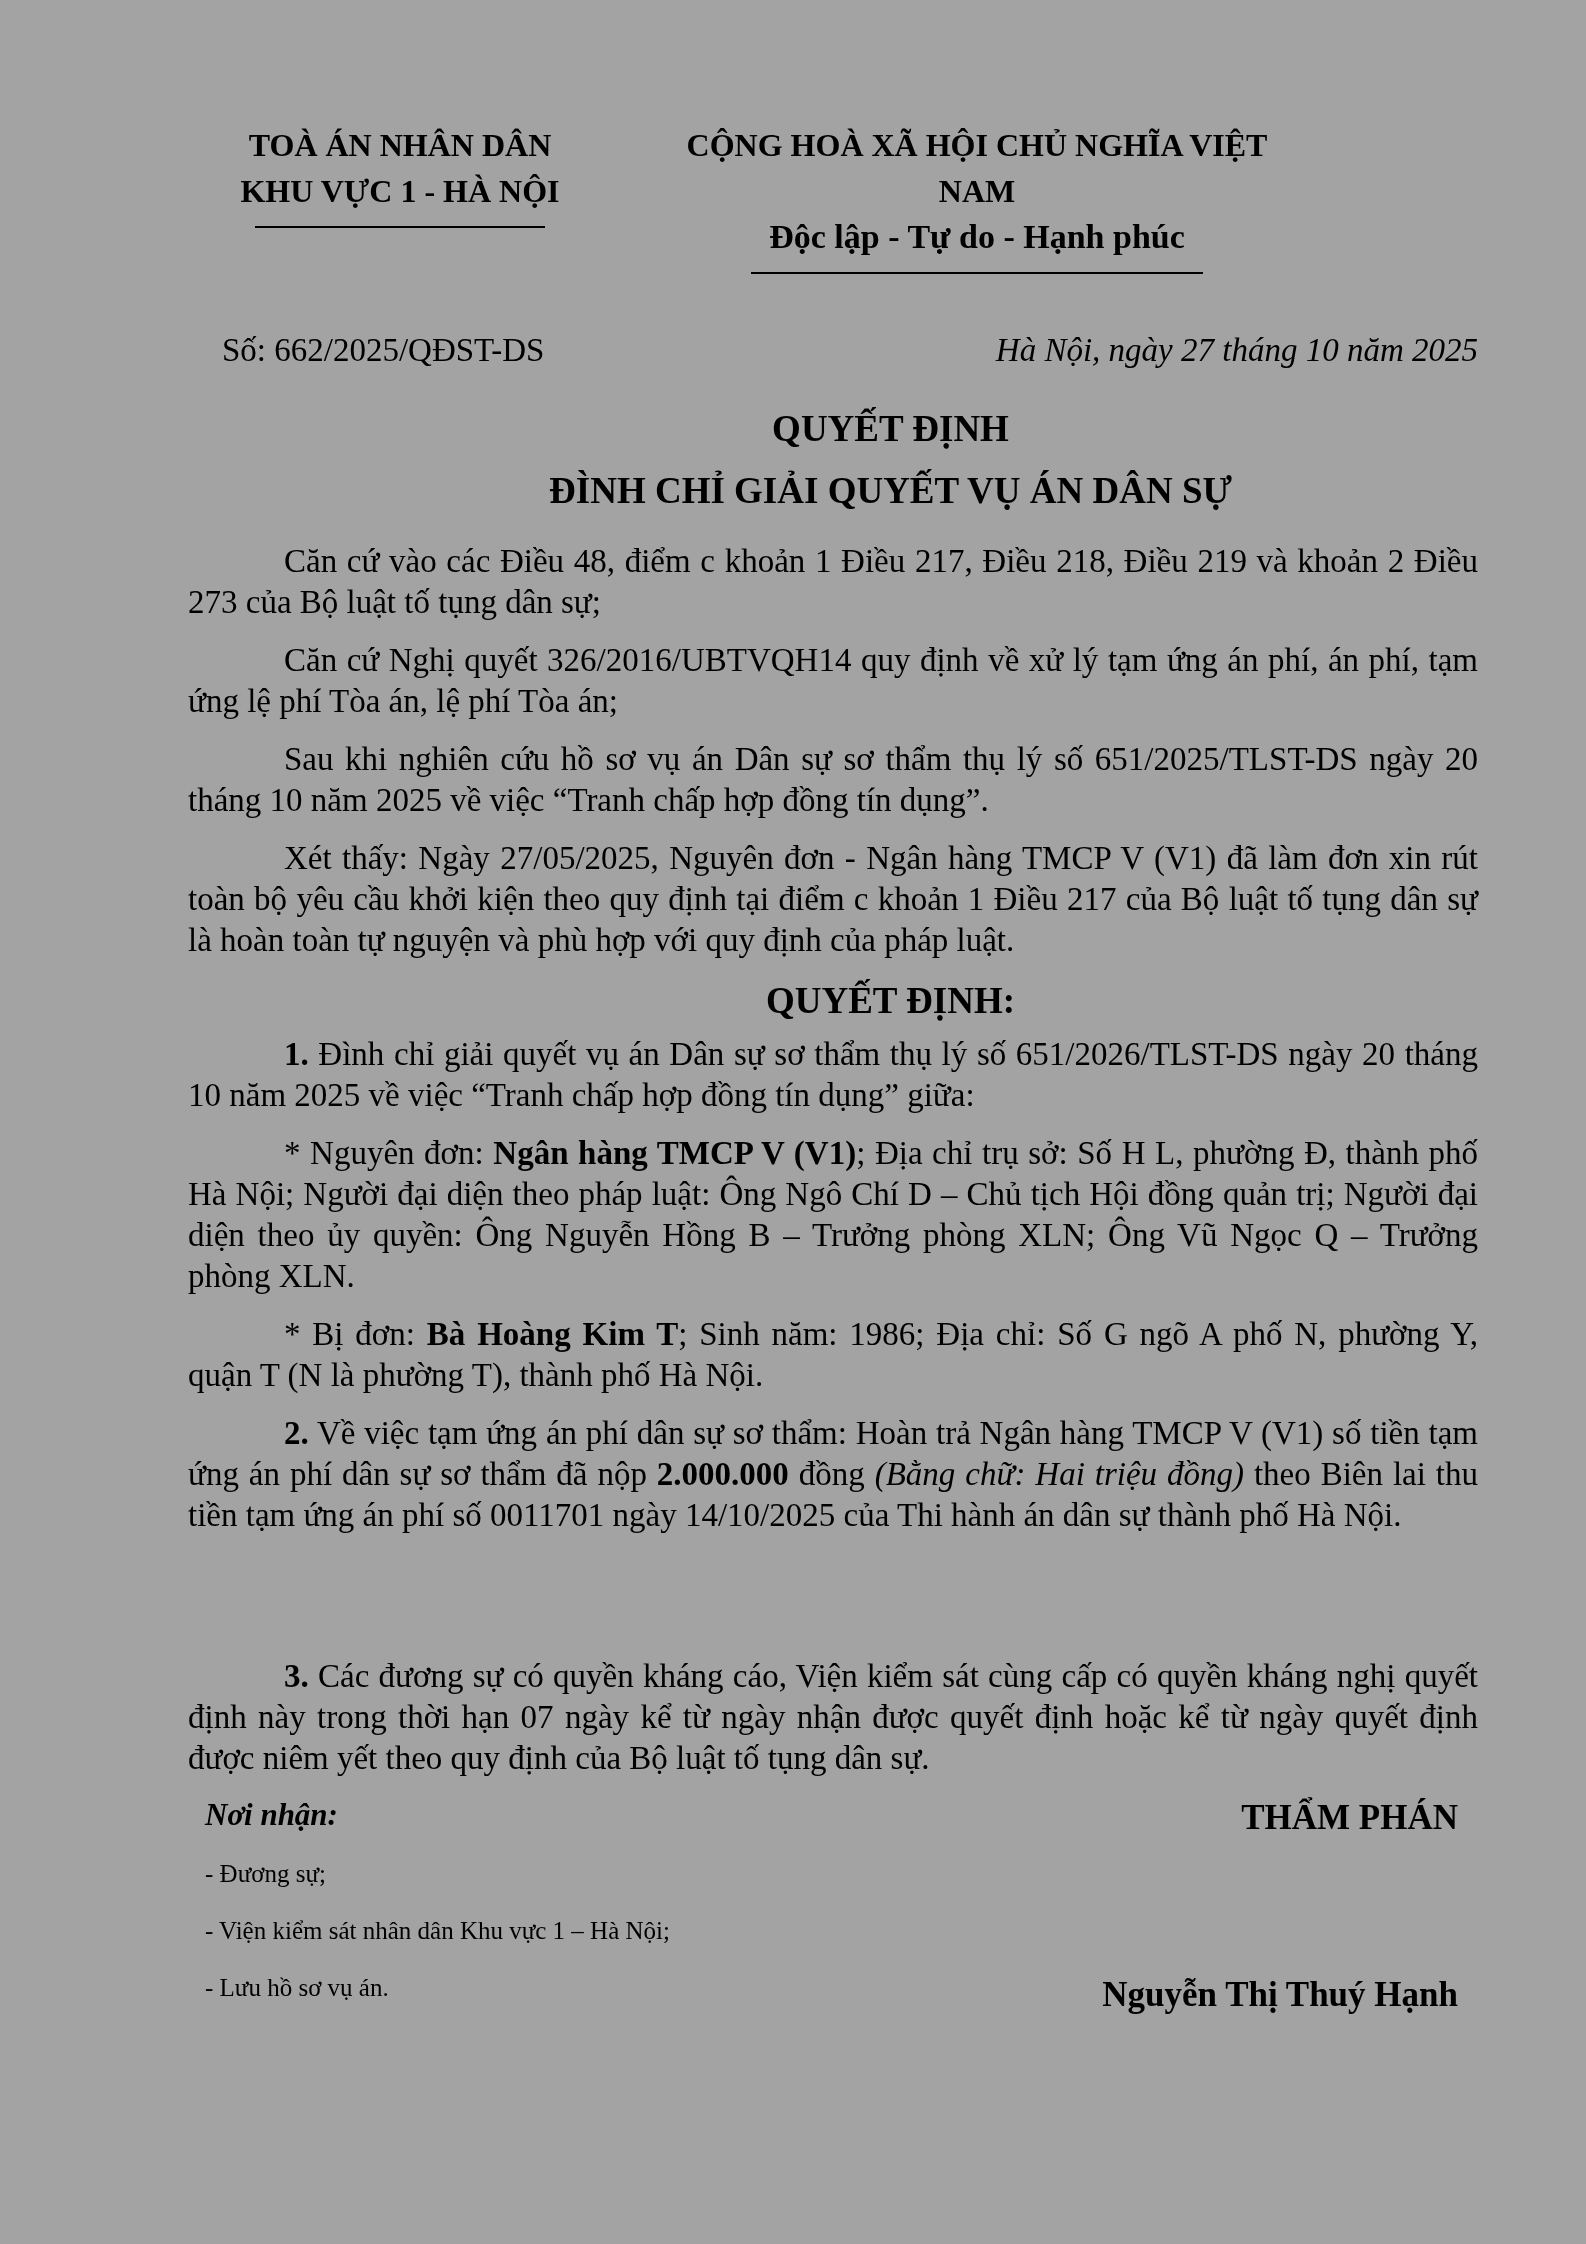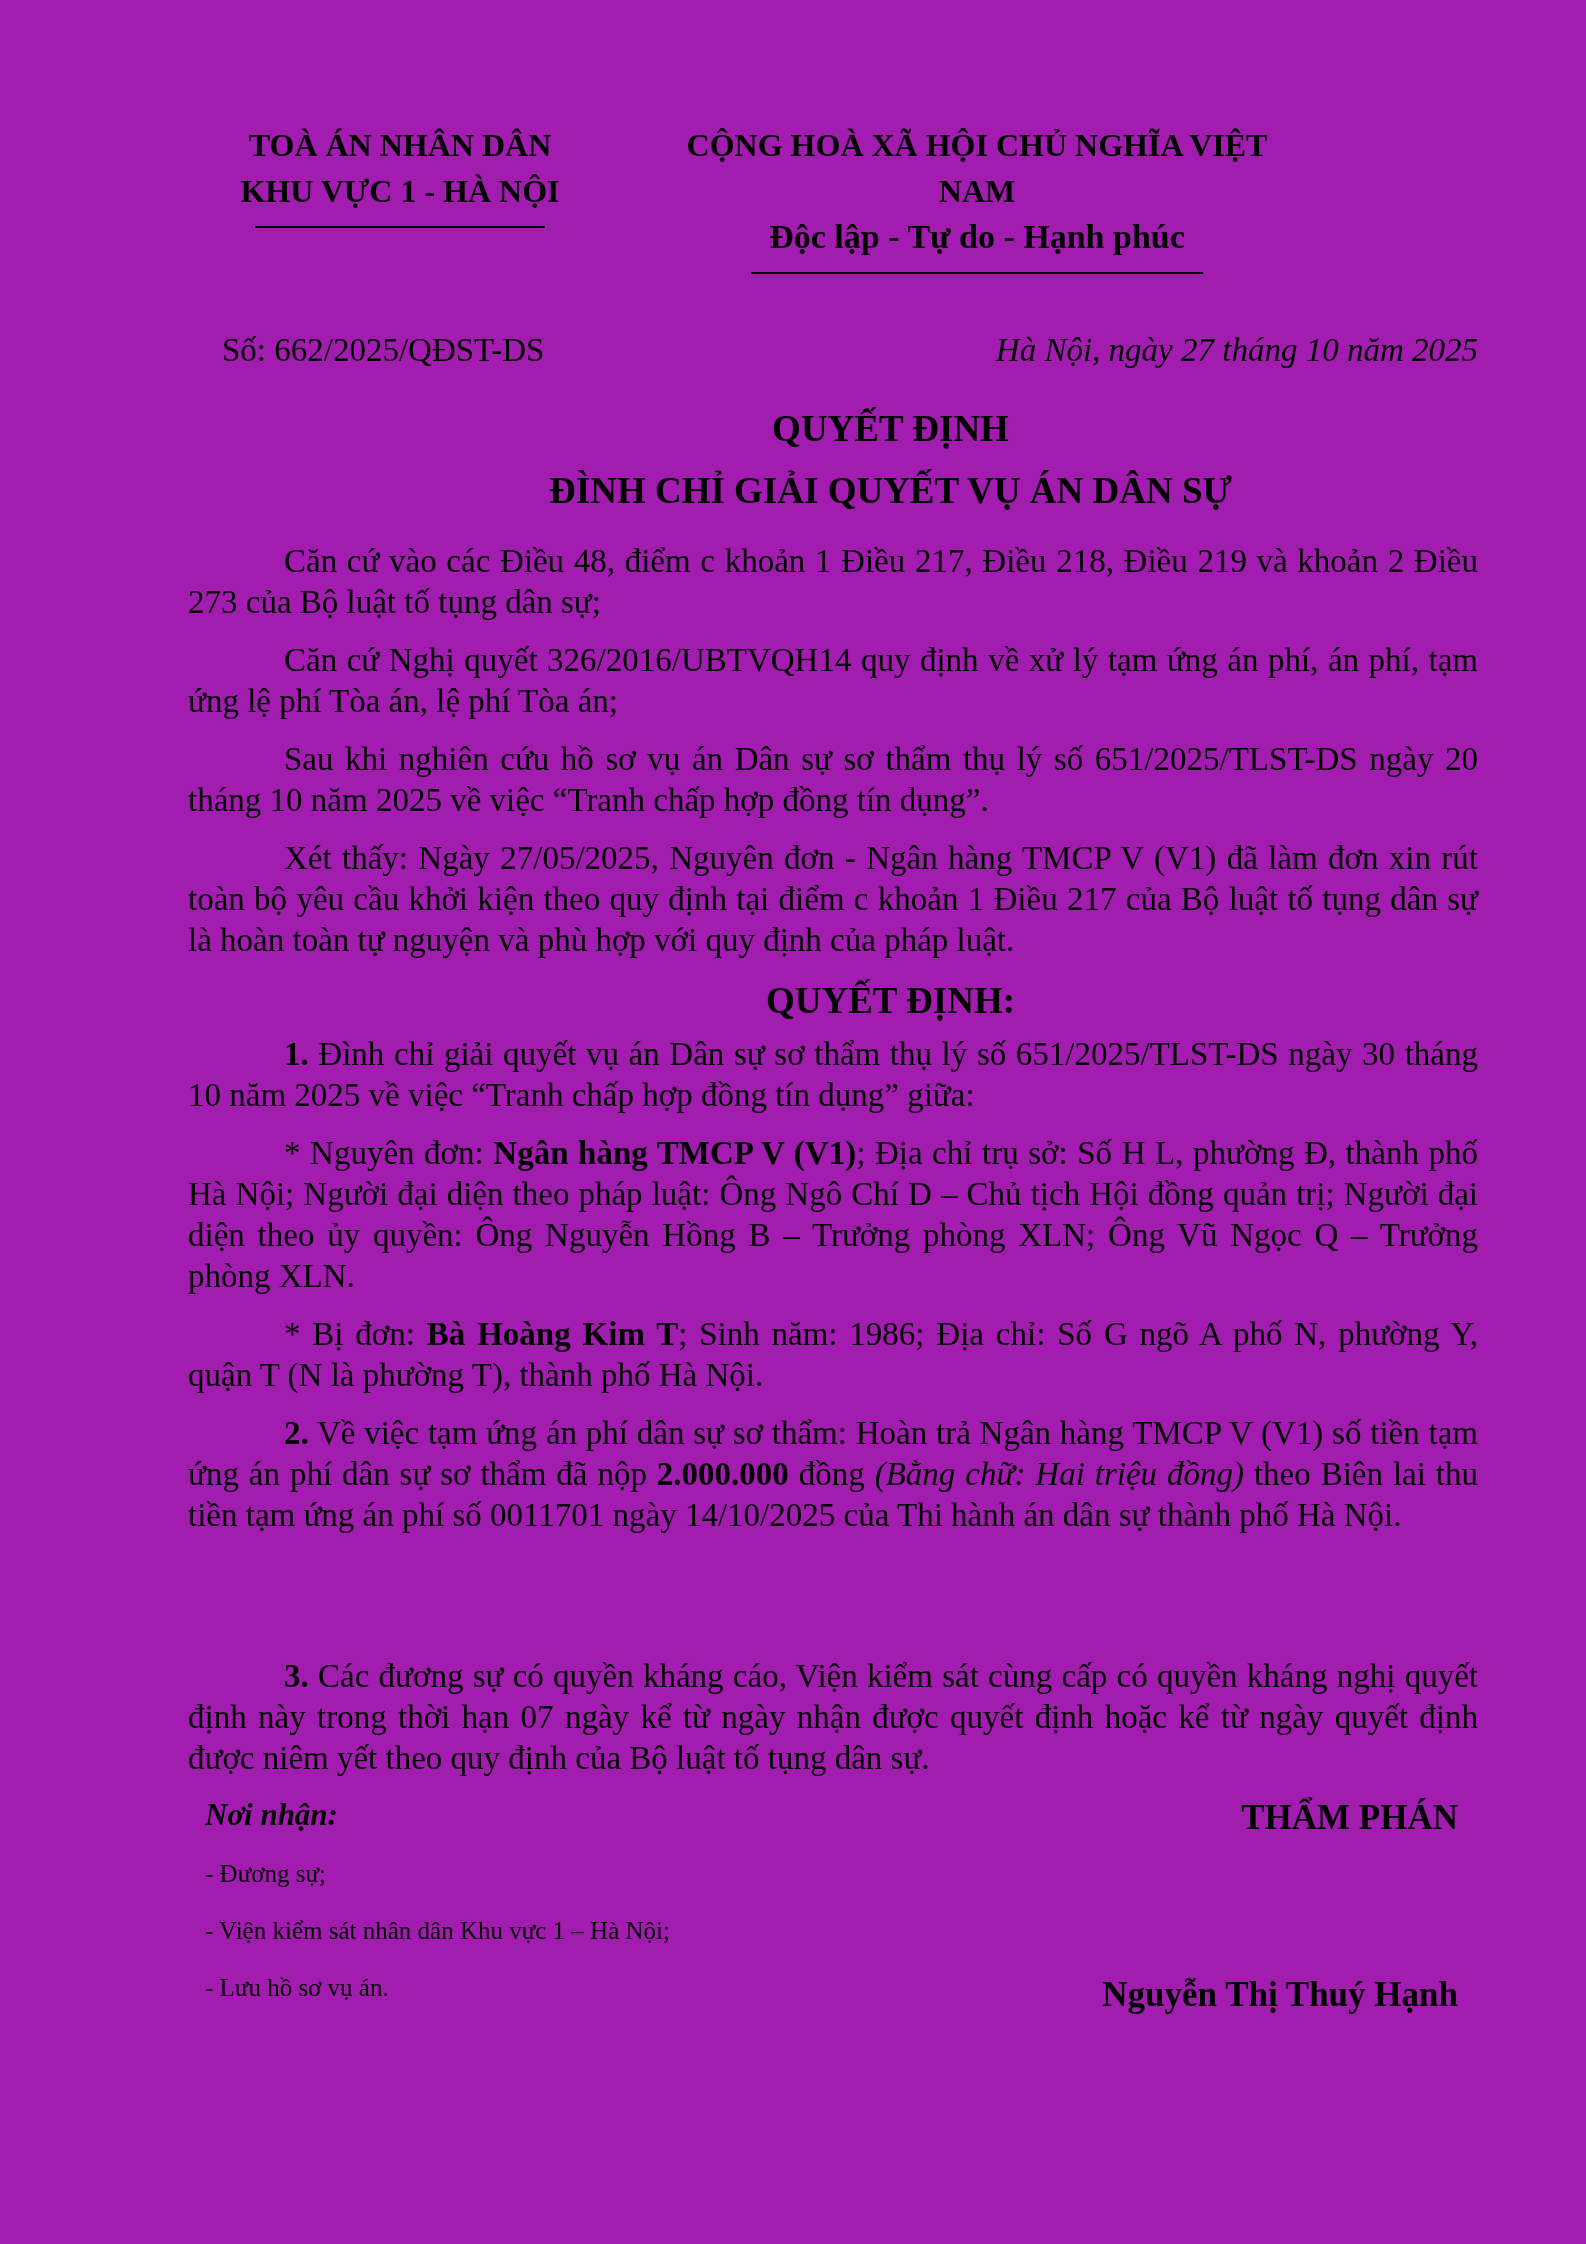--- a/index.html
+++ b/index.html
@@ -1,21 +1,21 @@
 <!DOCTYPE html>
 <html><head>
 <meta charset="utf-8">
 <style>
   html, body { margin: 0; padding: 0; background: #888; }
   .page {
     position: relative;
     width: 1586px;
     height: 2244px;
     margin: 0 auto;
-    background: #a21caf;
+    background: #a3a3a3;
     color: #000000;
     font-family: "Liberation Serif", "DejaVu Serif", serif;
     overflow: hidden;
   }
   
   .header-row { display: flex; padding-top: 122px; }
   .hdr-left {
     width: 430px; margin-left: 185px;
     text-align: center; font-weight: bold;
     font-size: 32px; line-height: 46px;
@@ -83,21 +83,21 @@
       <div class="t2">ĐÌNH CHỈ GIẢI QUYẾT VỤ ÁN DÂN SỰ</div>
     </div>
 
     <p class="para">Căn cứ vào các Điều 48, điểm c khoản 1 Điều 217, Điều 218, Điều 219 và khoản 2 Điều 273 của Bộ luật tố tụng dân sự;</p>
     <p class="para">Căn cứ Nghị quyết 326/2016/UBTVQH14 quy định về xử lý tạm ứng án phí, án phí, tạm ứng lệ phí Tòa án, lệ phí Tòa án;</p>
     <p class="para">Sau khi nghiên cứu hồ sơ vụ án Dân sự sơ thẩm thụ lý số 651/2025/TLST-DS ngày 20 tháng 10 năm 2025 về việc “Tranh chấp hợp đồng tín dụng”.</p>
     <p class="para">Xét thấy: Ngày 27/05/2025, Nguyên đơn - Ngân hàng TMCP V (V1) đã làm đơn xin rút toàn bộ yêu cầu khởi kiện theo quy định tại điểm c khoản 1 Điều 217 của Bộ luật tố tụng dân sự là hoàn toàn tự nguyện và phù hợp với quy định của pháp luật.</p>
 
     <div class="decision-heading center-h">QUYẾT ĐỊNH:</div>
 
-    <p class="para"><span style="font-weight: bold;">1.</span><span> Đình chỉ giải quyết vụ án Dân sự sơ thẩm thụ lý số 651/2025/TLST-DS ngày 30 tháng 10 năm 2025 về việc “Tranh chấp hợp đồng tín dụng” giữa:</span></p>
+    <p class="para"><span style="font-weight: bold;">1.</span><span> Đình chỉ giải quyết vụ án Dân sự sơ thẩm thụ lý số 651/2026/TLST-DS ngày 20 tháng 10 năm 2025 về việc “Tranh chấp hợp đồng tín dụng” giữa:</span></p>
     <p class="para"><span>* Nguyên đơn: </span><span style="font-weight: bold;">Ngân hàng TMCP V (V1)</span><span>; Địa chỉ trụ sở: Số H L, phường Đ, thành phố Hà Nội; Người đại diện theo pháp luật: Ông Ngô Chí D – Chủ tịch Hội đồng quản trị; Người đại diện theo ủy quyền: Ông Nguyễn Hồng B – Trưởng phòng XLN; Ông Vũ Ngọc Q – Trưởng phòng XLN.</span></p>
     <p class="para"><span>* Bị đơn: </span><span style="font-weight: bold;">Bà Hoàng Kim T</span><span>; Sinh năm: 1986; Địa chỉ: Số G ngõ A phố N, phường Y, quận T (N là phường T), thành phố Hà Nội.</span></p>
     <p class="para"><span style="font-weight: bold;">2.</span><span> Về việc tạm ứng án phí dân sự sơ thẩm: Hoàn trả Ngân hàng TMCP V (V1) số tiền tạm ứng án phí dân sự sơ thẩm đã nộp </span><span style="font-weight: bold;">2.000.000</span><span> đồng </span><span style="font-style: italic;">(Bằng chữ: Hai triệu đồng)</span><span> theo Biên lai thu tiền tạm ứng án phí số 0011701 ngày 14/10/2025 của Thi hành án dân sự thành phố Hà Nội.</span></p>
     <p class="para gap-top"><span style="font-weight: bold;">3.</span><span> Các đương sự có quyền kháng cáo, Viện kiểm sát cùng cấp có quyền kháng nghị quyết định này trong thời hạn 07 ngày kể từ ngày nhận được quyết định hoặc kể từ ngày quyết định được niêm yết theo quy định của Bộ luật tố tụng dân sự.</span></p>
 
     <div class="footer-row">
       <div class="f-left">
         <div class="recipients-label">Nơi nhận:</div>
         <div class="recipient">- Đương sự;</div>
         <div class="recipient">- Viện kiểm sát nhân dân Khu vực 1 – Hà Nội;</div>

